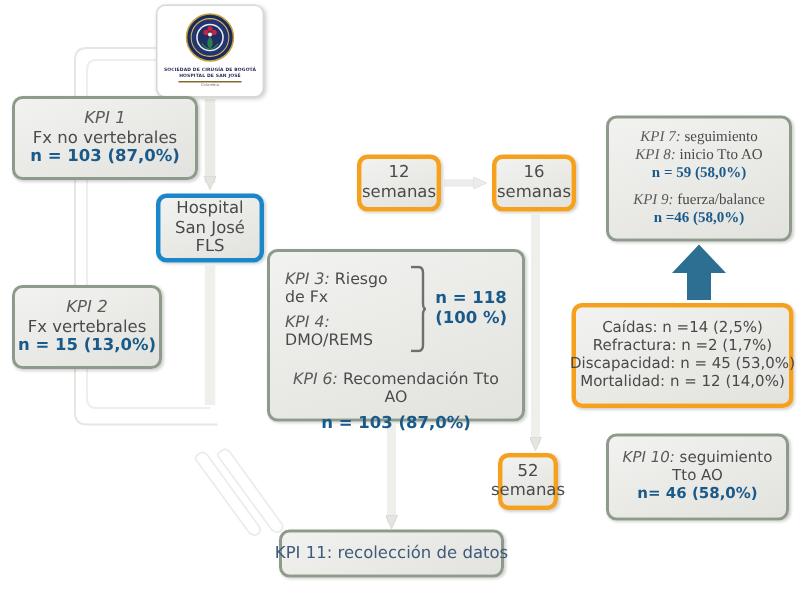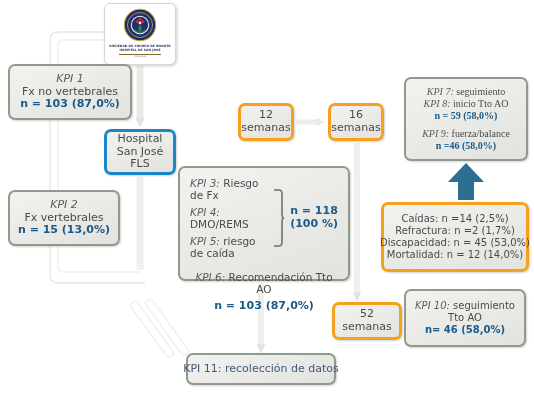--- a/index.html
+++ b/index.html
@@ -46,28 +46,28 @@
     position:absolute; display:flex; flex-direction:column;
     align-items:center; justify-content:flex-start; padding-top:4px;
     box-sizing:border-box; overflow:hidden;
   }
   #logo-sub{ font-size:3px; color:#2a2a5a; font-weight:bold; line-height:1.25;
              text-align:center; margin-top:3px; letter-spacing:.1px;}
   #logo-sub .small{ font-weight:normal; font-size:2.4px; color:#6b6b6b; }
   #logo-rule{ width:42px; height:1px; background:#8a6a2a; margin:1px auto 0; }
 
   #kpi1{ left:8px;  top:64px;  width:124px; height:56px; font-size:11px; }
-  #kpi2{ left:8px;  top:190px; width:112px; height:56px; font-size:11px; }
+  #kpi2{ left:8px;  top:190px; width:100px; height:56px; font-size:11px; }
   #fls { left:104px;top:129px; width:72px;  height:46px; font-size:11px; }
   #center{ left:178px; top:166px; width:172px; height:115px; }
   #kpi11{ left:186px; top:353px; width:150px; height:32px; font-size:11px; }
 
   #w12{ left:238px; top:103px; width:56px; height:38px; font-size:11px; }
   #w16{ left:328px; top:103px; width:56px; height:38px; font-size:11px; }
-  #w52{ left:332px; top:302px; width:70px; height:38px; font-size:11px; }
+  #w52{ left:332px; top:302px; width:40px; height:38px; font-size:11px; }
 
   #kpi789{ left:404px; top:77px;  width:124px; height:84px; font-size:10px;font-family:Liberation Serif, serif; }
   #outcomes{left:381px;top:202px; width:148px; height:70px; font-size:10px; }
   #kpi10{  left:404px; top:289px; width:122px; height:58px; font-size:10px; }
 
   
   #center{ align-items:stretch; justify-content:flex-start; padding:9px 10px 6px; }
   .center-top{ display:flex; align-items:center; gap:2px; }
   .center-left{ display:flex; flex-direction:column; gap:5px; font-size:10.5px;
                 text-align:left; flex:1; }
@@ -173,24 +173,20 @@
     <div class="center-top">
       <div class="center-left">
         <div>
           <span class="kpi">KPI 3:</span>
           <span class="txt">Riesgo de Fx</span>
         </div>
         <div>
           <span class="kpi">KPI 4:</span>
           <span class="txt">DMO/REMS</span>
         </div>
-        <div>
-          <span class="kpi">KPI 5:</span>
-          <span class="txt">riesgo de caída</span>
-        </div>
       </div>
       <div class="brace">
         <svg width="12" height="58" viewBox="0 0 12 58">
           <path d="M1,1 H6 Q9,1 9,5 V25 Q9,29 11,29 Q9,29 9,33 V53 Q9,57 6,57 H1" fill="none" stroke="#6f6f6f" stroke-width="1.6"></path>
         </svg>
       </div>
       <div class="center-right">
         <span class="ln num">n = 118</span>
         <span class="ln num">(100 %)</span>
       </div>

